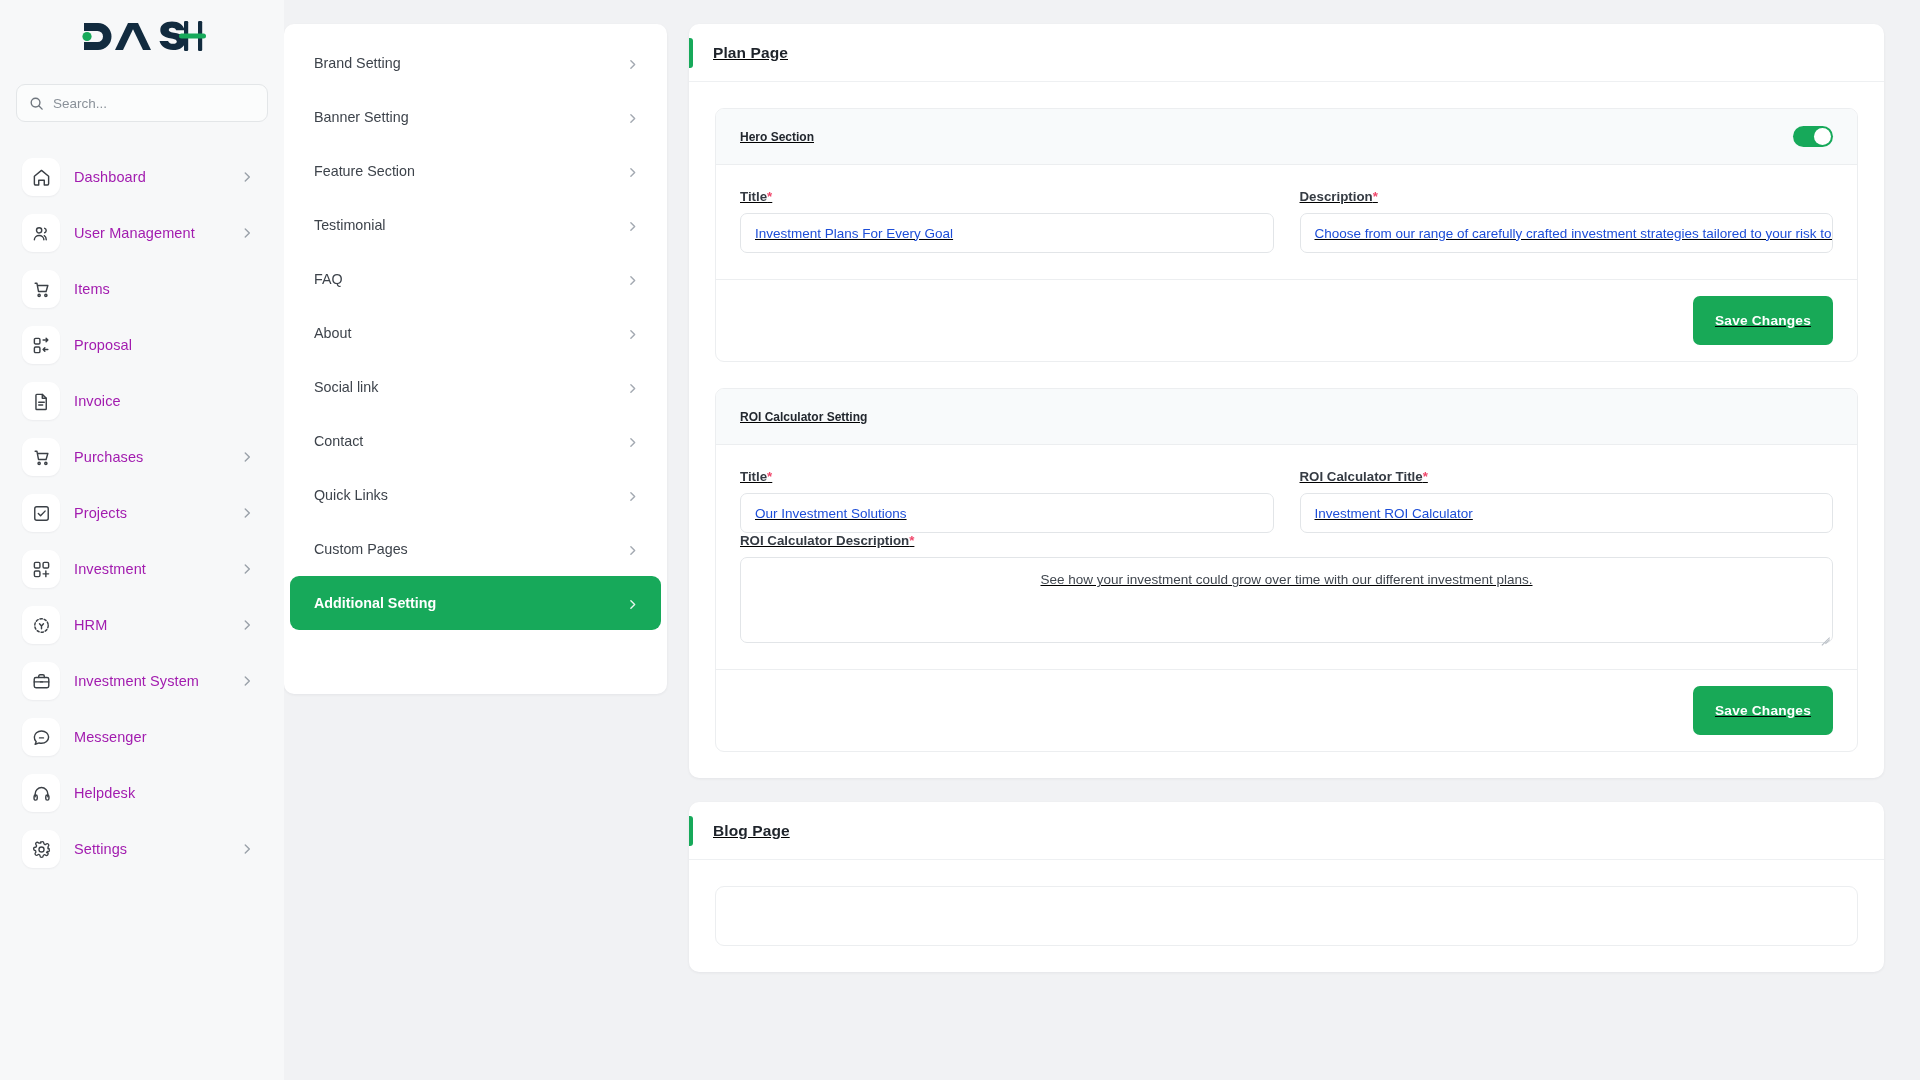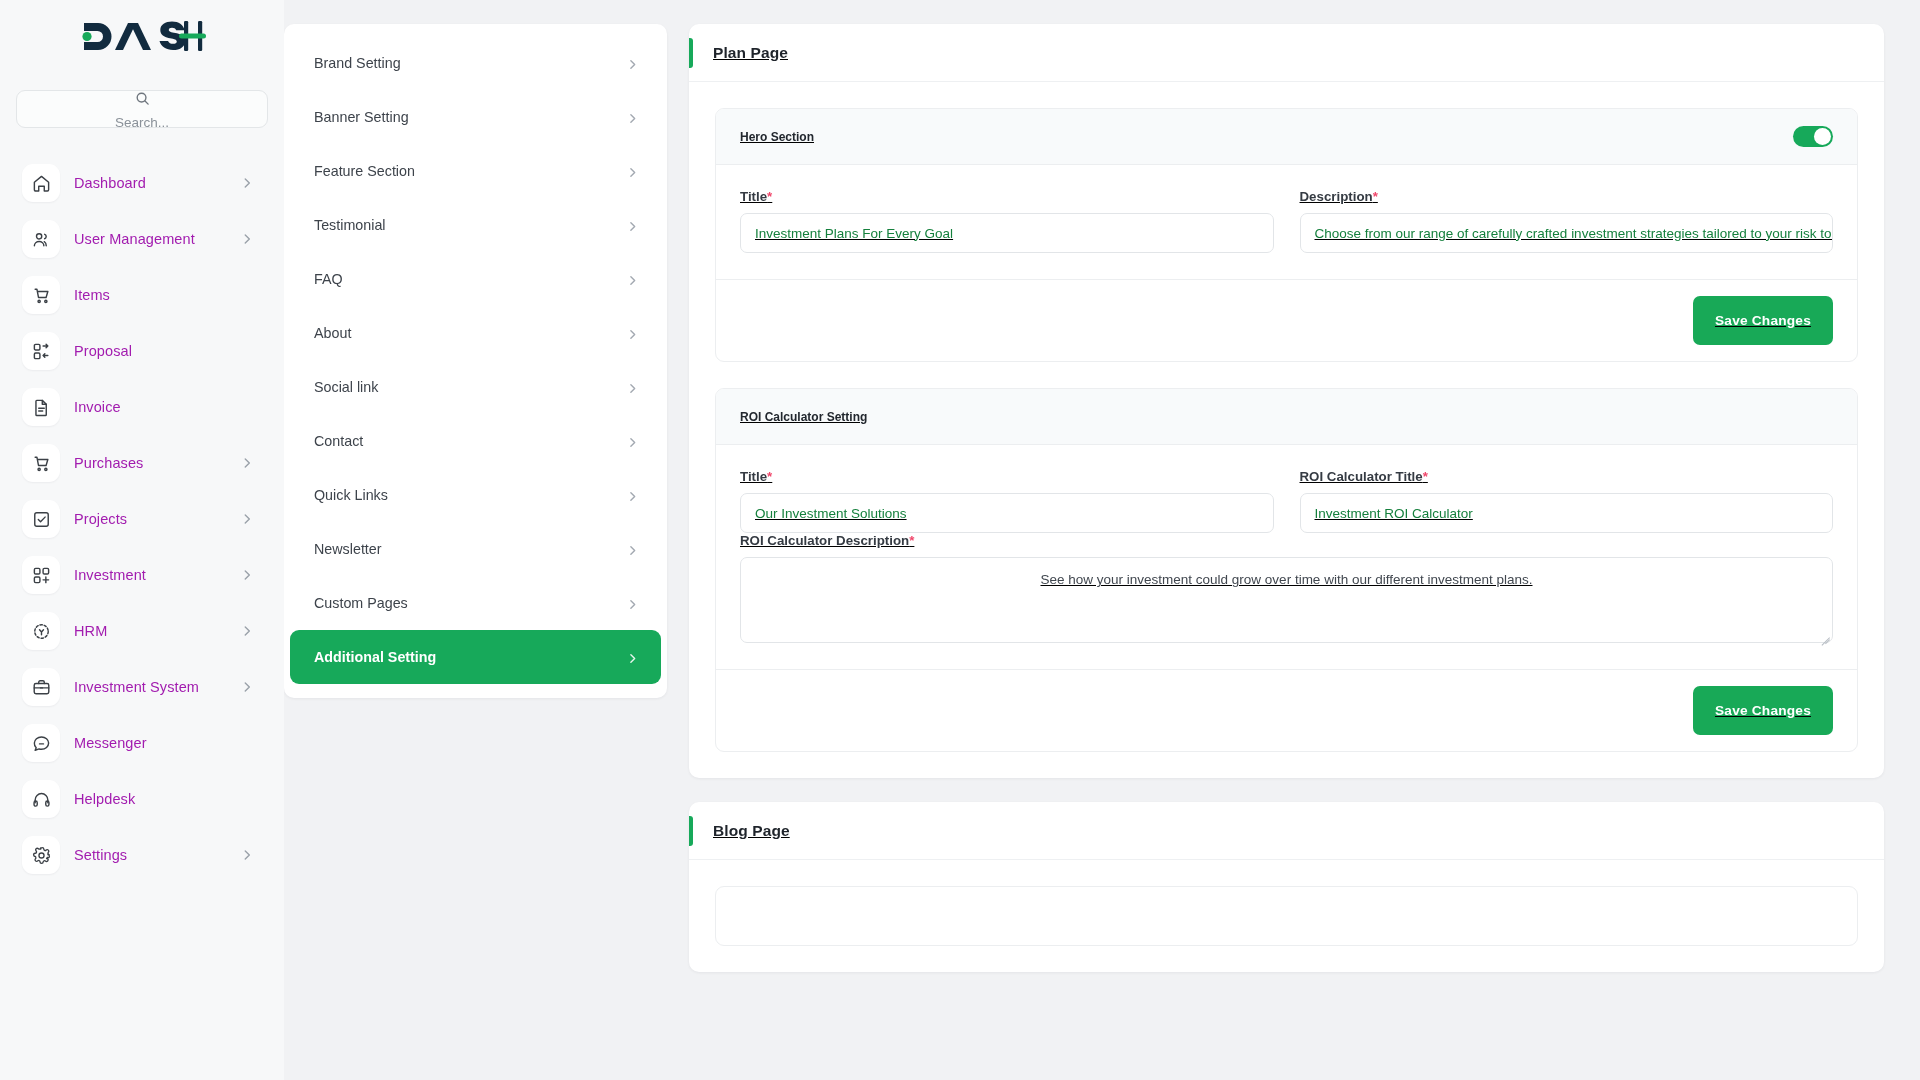--- a/index.html
+++ b/index.html
@@ -17,26 +17,26 @@
     background: #f7f8f9;
     flex: 0 0 284px;
     padding: 0 16px;
     position: relative;
     z-index: 3;
   }
   .logo-wrap { height: 72px; display: flex; align-items: center; justify-content: center; }
   .logo { width: 128px; height: 34px; }
 
   .search-box {
-    height: 38px; margin: 18px 0 28px 0;
+    height: 38px; margin: 12px 0 28px 0;
     background: #fbfcfc;
     border: 1px solid #e3e6e8;
     border-radius: 9px;
     display: flex; align-items: center;
-    padding: 0 12px; gap: 9px; flex-direction: column;
+    padding: 0 12px; gap: 9px;
   }
   .search-box .s-ico { width: 15px; height: 15px; flex: 0 0 15px; color: #6f767e; }
   .search-box .s-txt { font-size: 13.5px; color: #8a9199; }
 
   .nav { display: flex; flex-direction: column; gap: 2px; }
   .nav-item {
     height: 54px; display: flex; align-items: center;
     gap: 14px; padding: 0 6px 0 6px;
     cursor: pointer; border-radius: 10px;
   }
@@ -128,21 +128,21 @@
   .fg { flex: 1 1 0; min-width: 0; }
   .fg.full { flex: 1 1 100%; }
   .f-label {
     display: block; font-size: 13.3px; font-weight: 600;
     color: #353b43; margin-bottom: 9px;
   }
   .f-label .req { color: #f0476b; font-weight: 700; }
   .f-input {
     width: 100%; height: 40px;
     border: 1px solid #e2e5e8; border-radius: 7px;
-    padding: 0 14px; font-size: 13.5px; color: #15803d;
+    padding: 0 14px; font-size: 13.5px; color: #1d4ed8;
     font-family: "Liberation Sans", sans-serif;
     background: #fff; outline: none;
     white-space: nowrap; overflow: hidden; text-overflow: clip;
     display: flex; align-items: center;
   }
   .f-textarea {
     width: 100%; height: 86px;
     border: 1px solid #e2e5e8; border-radius: 7px;
     padding: 12px 14px; font-size: 13.5px; color: #41474f;
     font-family: "Liberation Sans", sans-serif;
@@ -453,27 +453,20 @@
       </div>
 
       <div class="set-item">
         <span class="set-label">Quick Links</span>
         <span class="set-chev">
           <svg viewBox="0 0 24 24" fill="none" stroke="currentColor" stroke-width="2.6" stroke-linecap="round" stroke-linejoin="round">
               <path d="M9 5l7 7-7 7"></path>
             </svg></span>
       </div>
 
-      <div class="set-item">
-        <span class="set-label">Newsletter</span>
-        <span class="set-chev">
-          <svg viewBox="0 0 24 24" fill="none" stroke="currentColor" stroke-width="2.6" stroke-linecap="round" stroke-linejoin="round">
-              <path d="M9 5l7 7-7 7"></path>
-            </svg></span>
-      </div>
 
       <div class="set-item">
         <span class="set-label">Custom Pages</span>
         <span class="set-chev">
           <svg viewBox="0 0 24 24" fill="none" stroke="currentColor" stroke-width="2.6" stroke-linecap="round" stroke-linejoin="round">
               <path d="M9 5l7 7-7 7"></path>
             </svg></span>
       </div>
 
       <div class="set-item active">

